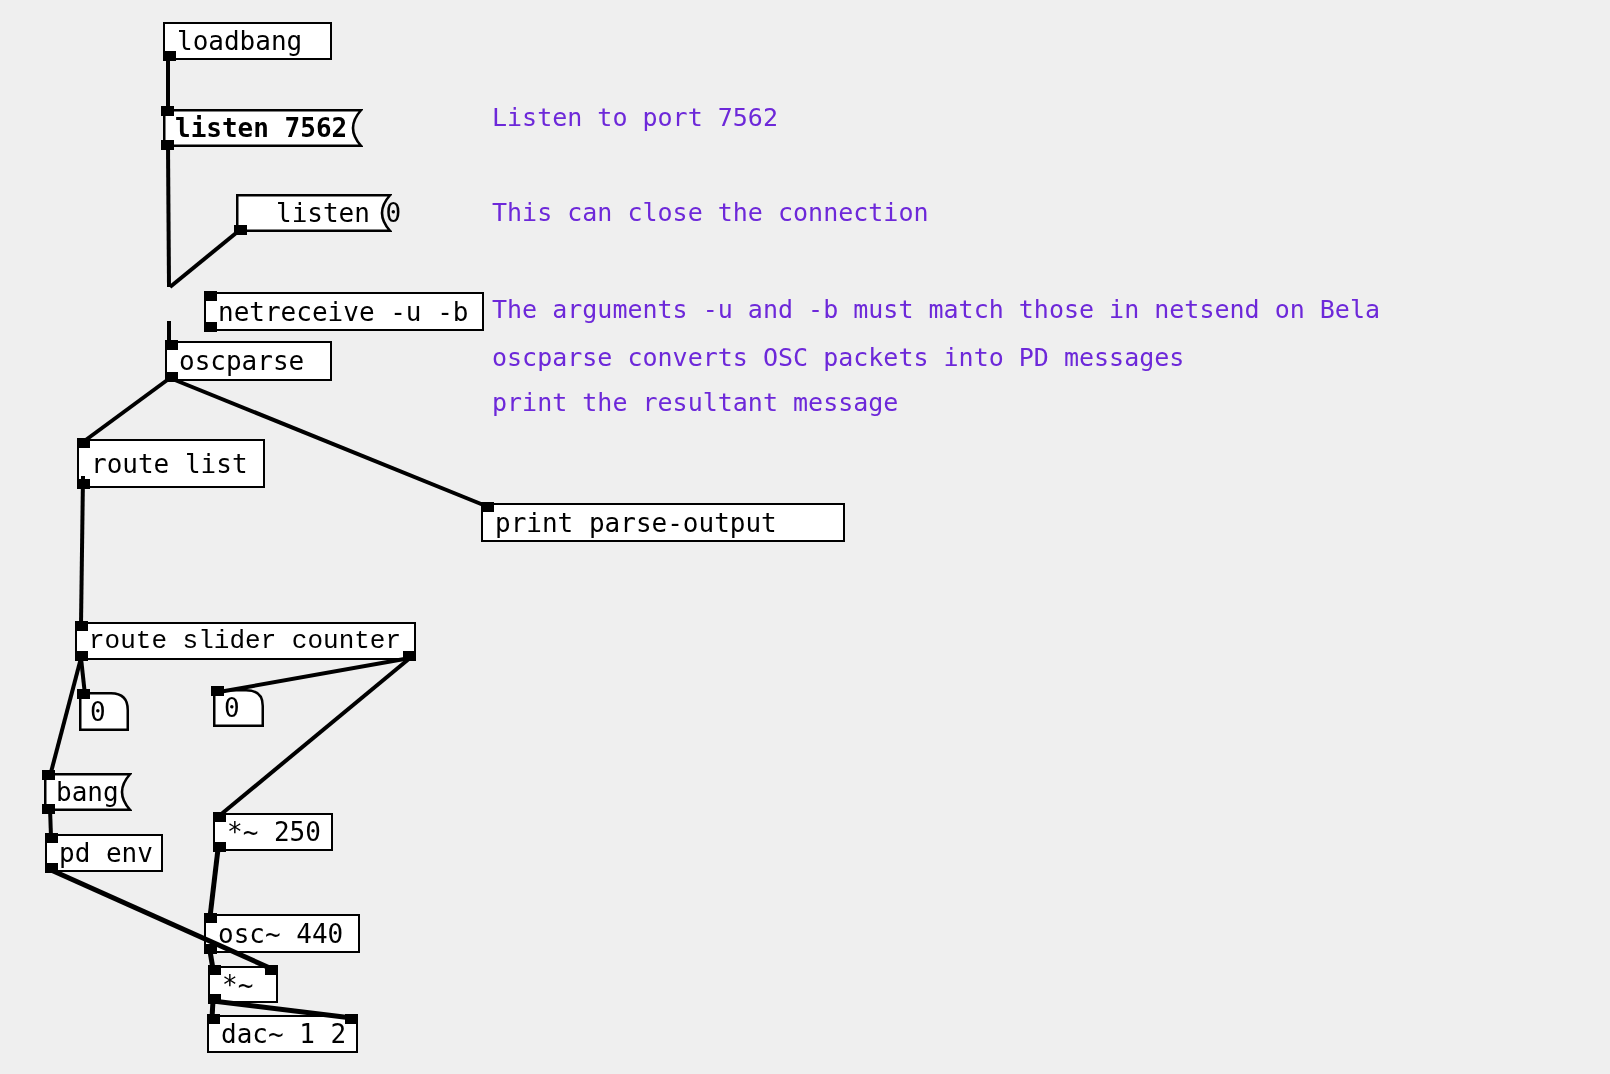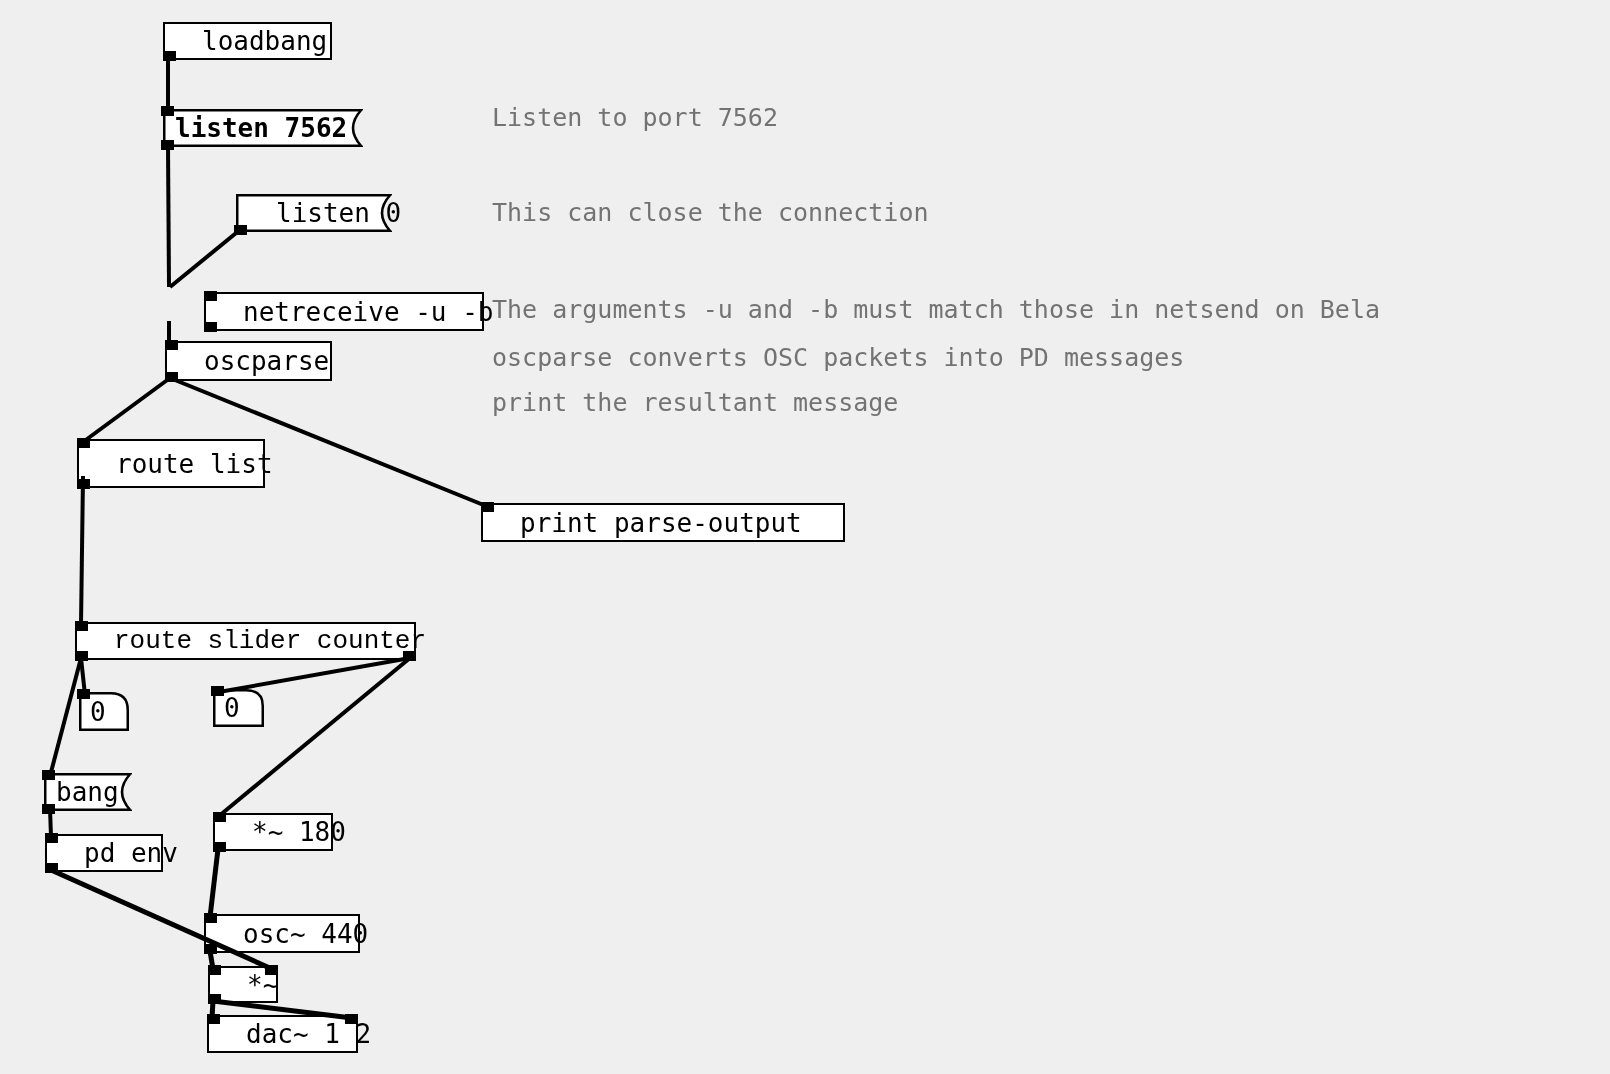--- a/index.html
+++ b/index.html
@@ -2,35 +2,35 @@
 <html><head>
 <meta charset="utf-8">
 <style>
   html,body{margin:0;padding:0;background:#efefef;}
   #canvas{
     position:relative;width:1610px;height:1074px;overflow:hidden;
     background:#efefef;
     font-family:"DejaVu Sans Mono","Liberation Mono",monospace;
   }
   .box{position:absolute;box-sizing:border-box;display:flex;align-items:center;z-index:1;}
-  .obj{background:#ffffff;border:2.5px solid #000;padding-left:25px;}
+  .obj{background:#ffffff;border:2.5px solid #000;}
   .msgbox,.numbox{background:transparent;border:none;}
   .shape{position:absolute;left:0;top:0;width:100%;height:100%;display:block;}
   .bt{position:relative;z-index:2;padding-left:12px;font-size:26px;color:#000;white-space:pre;}
   .numbox .bt{padding-left:11px;}
   .nub{position:absolute;width:13px;height:10px;background:#000;z-index:3;}
   .nub.tl{left:-2px;top:-3px;}
   .nub.bl{left:-2px;bottom:-3px;}
   .nub.tr{right:-2px;top:-3px;}
   .nub.br{right:-2px;bottom:-3px;}
   #cords{position:absolute;left:0;top:0;width:1610px;height:1074px;z-index:2;}
   #cords line{stroke:#000;stroke-linecap:butt;}
   #cords line.ctrl{stroke-width:4px;}
   #cords line.sig{stroke-width:5px;}
-  .comment{position:absolute;font-size:25px;line-height:30px;color:#737373;white-space:nowrap;z-index:1;}
+  .comment{position:absolute;font-size:25px;line-height:30px;color:#6d28d9;white-space:nowrap;z-index:1;}
 </style>
 </head>
 <body>
 
 <div id="canvas">
 
   <svg id="cords" viewBox="0 0 1610 1074" xmlns="http://www.w3.org/2000/svg">
     <line class="ctrl" x1="168" y1="59" x2="168" y2="112"></line>
     <line class="ctrl" x1="168" y1="146" x2="169" y2="287"></line>
     <line class="ctrl" x1="241" y1="229" x2="170" y2="287"></line>
@@ -127,21 +127,21 @@
     <i class="nub bl"></i>
   </div>
 
   <div class="box obj" style="left:45px;top:834px;width:118px;height:38px;">
     <span class="bt">pd env</span>
     <i class="nub tl"></i>
     <i class="nub bl"></i>
   </div>
 
   <div class="box obj" style="left:213px;top:813px;width:120px;height:38px;">
-    <span class="bt">*~ 180</span>
+    <span class="bt">*~ 250</span>
     <i class="nub tl"></i>
     <i class="nub bl"></i>
   </div>
 
   <div class="box obj" style="left:204px;top:914px;width:156px;height:39px;">
     <span class="bt">osc~ 440</span>
     <i class="nub tl"></i>
     <i class="nub bl"></i>
   </div>
 

